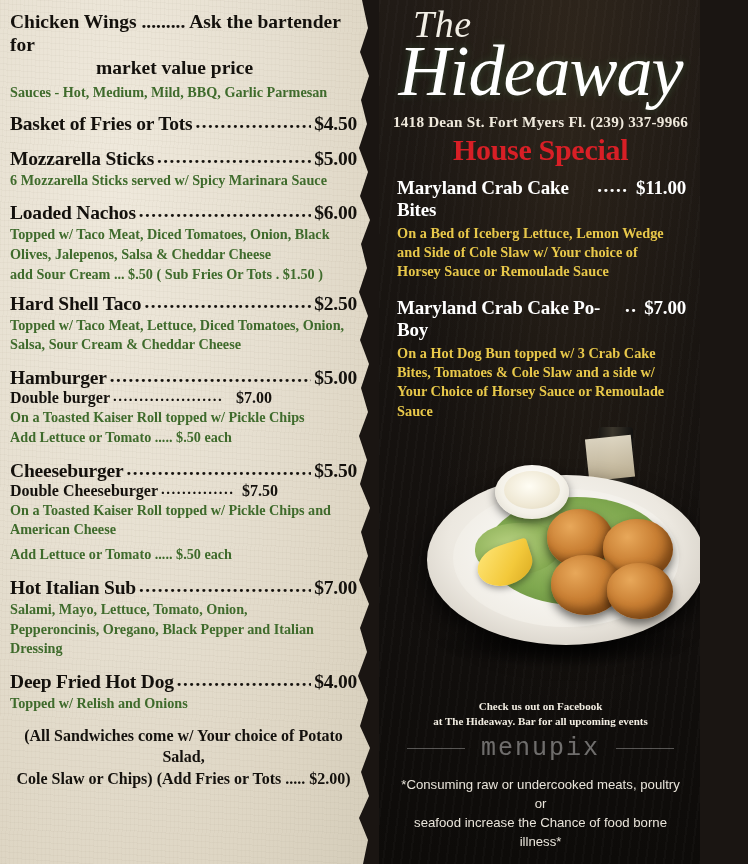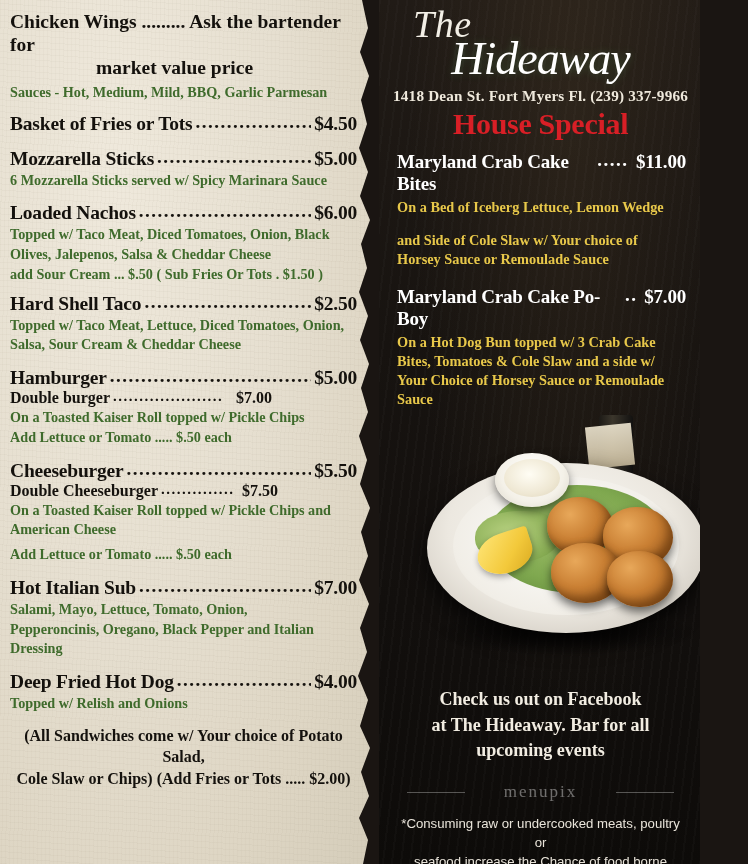--- a/index.html
+++ b/index.html
@@ -137,21 +137,21 @@
     font-family: "Liberation Serif", serif;
     font-size: 38px;
     color: #f3efe6;
     line-height: 0.95;
     margin-left: 22px;
     font-style: italic;
     letter-spacing: 0.5px;
   }
   .brand-name {
     font-family: "Liberation Serif", serif;
-    font-size: 46px;
+    font-size: 72px;
     line-height: 0.98;
     color: #ffffff;
     text-align: center;
     font-style: italic;
     letter-spacing: -1px;
     margin-top: -6px;
     text-shadow: 0 0 9px rgba(120,255,150,0.18);
   }
   .addr {
     text-align: center;
@@ -282,31 +282,31 @@
     left: 40px; top: 196px;
     width: 268px; height: 44px;
     border-radius: 50%;
     background: radial-gradient(ellipse at 50% 50%, rgba(0,0,0,0.72) 0%, rgba(0,0,0,0) 72%);
   }
 
   .fb {
     text-align: center;
     font-family: "Liberation Serif", serif;
     font-weight: bold;
-    font-size: 18px;
+    font-size: 11px;
     color: #f2ede2;
     line-height: 1.42;
     margin-top: 10px;
     padding: 0 6px;
   }
   .watermark {
     text-align: center;
-    margin-top: 18px;
-    font-family: Liberation Serif, serif;
-    font-size: 17px;
+    margin-top: 4px;
+    font-family: Liberation Mono, monospace;
+    font-size: 25px;
     letter-spacing: 2px;
     color: rgba(255,255,255,0.40);
     position: relative;
   }
   .watermark:before, .watermark:after {
     content: "";
     position: absolute;
     top: 50%;
     width: 58px; height: 1px;
     background: rgba(255,255,255,0.3);
@@ -454,21 +454,21 @@
       <div class="addr">1418 Dean St. Fort Myers Fl.  (239) 337-9966</div>
       <div class="house-special">House Special</div>
 
       <div class="sp-item">
         <div class="sp-line">
           <span>Maryland Crab Cake Bites</span>
           <span class="dots" style="flex:0 0 auto;width:40px;text-align:center;">.....</span>
           <span>$11.00</span>
         </div>
         <div class="sp-desc">On a Bed of Iceberg Lettuce, Lemon Wedge</div>
-        <div class="sp-desc" style="margin-top:14px;">and Side of Cole Slaw  w/ Your choice of</div>
+        <div class="sp-desc" style="margin-top:0;">and Side of Cole Slaw  w/ Your choice of</div>
         <div class="sp-desc" style="margin-top:0;">Horsey Sauce or Remoulade Sauce</div>
       </div>
 
       <div class="sp-item" style="margin-top:16px;">
         <div class="sp-line">
           <span>Maryland Crab Cake Po-Boy</span>
           <span class="dots" style="flex:0 0 auto;width:20px;text-align:center;">..</span>
           <span>$7.00</span>
         </div>
         <div class="sp-desc">On a Hot Dog Bun topped w/ 3 Crab Cake</div>

